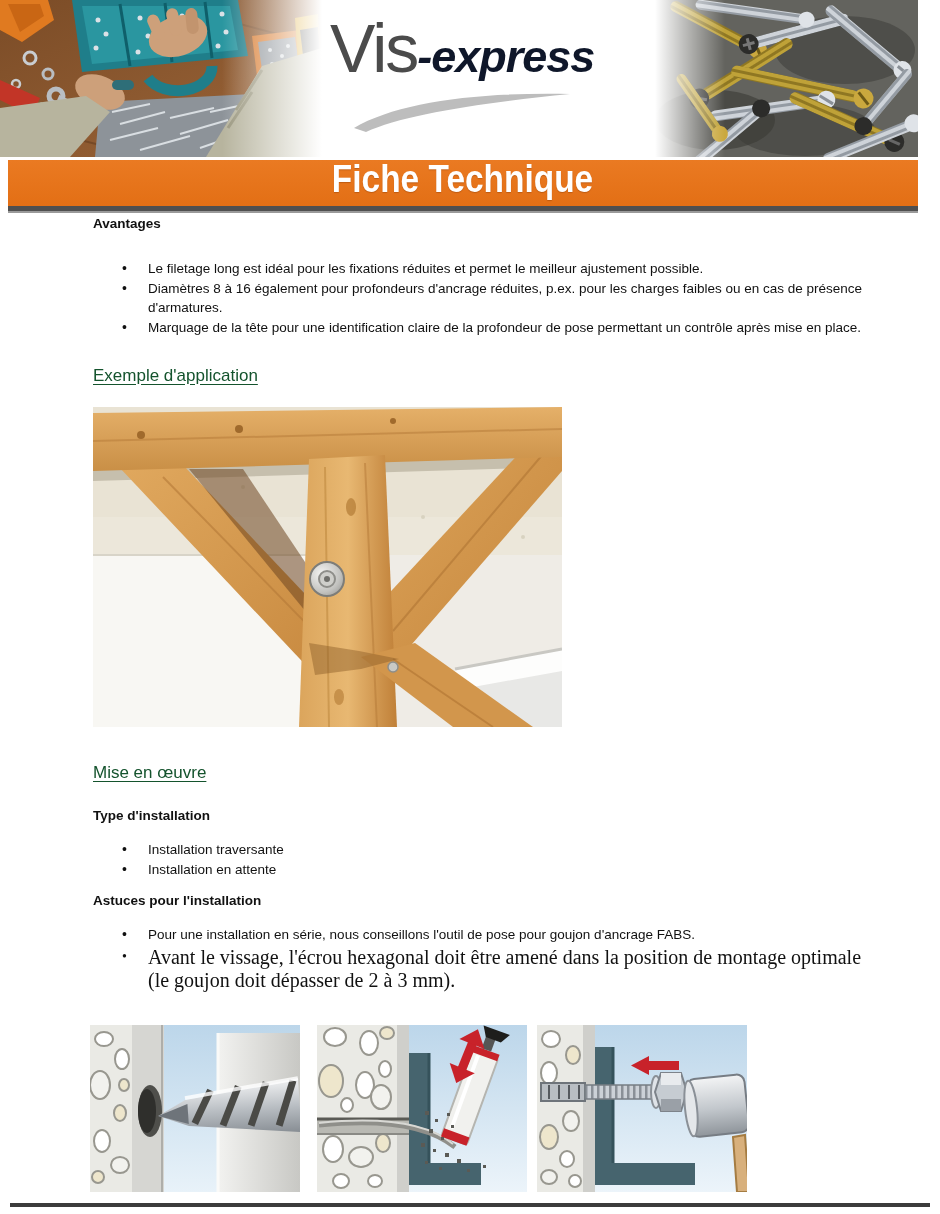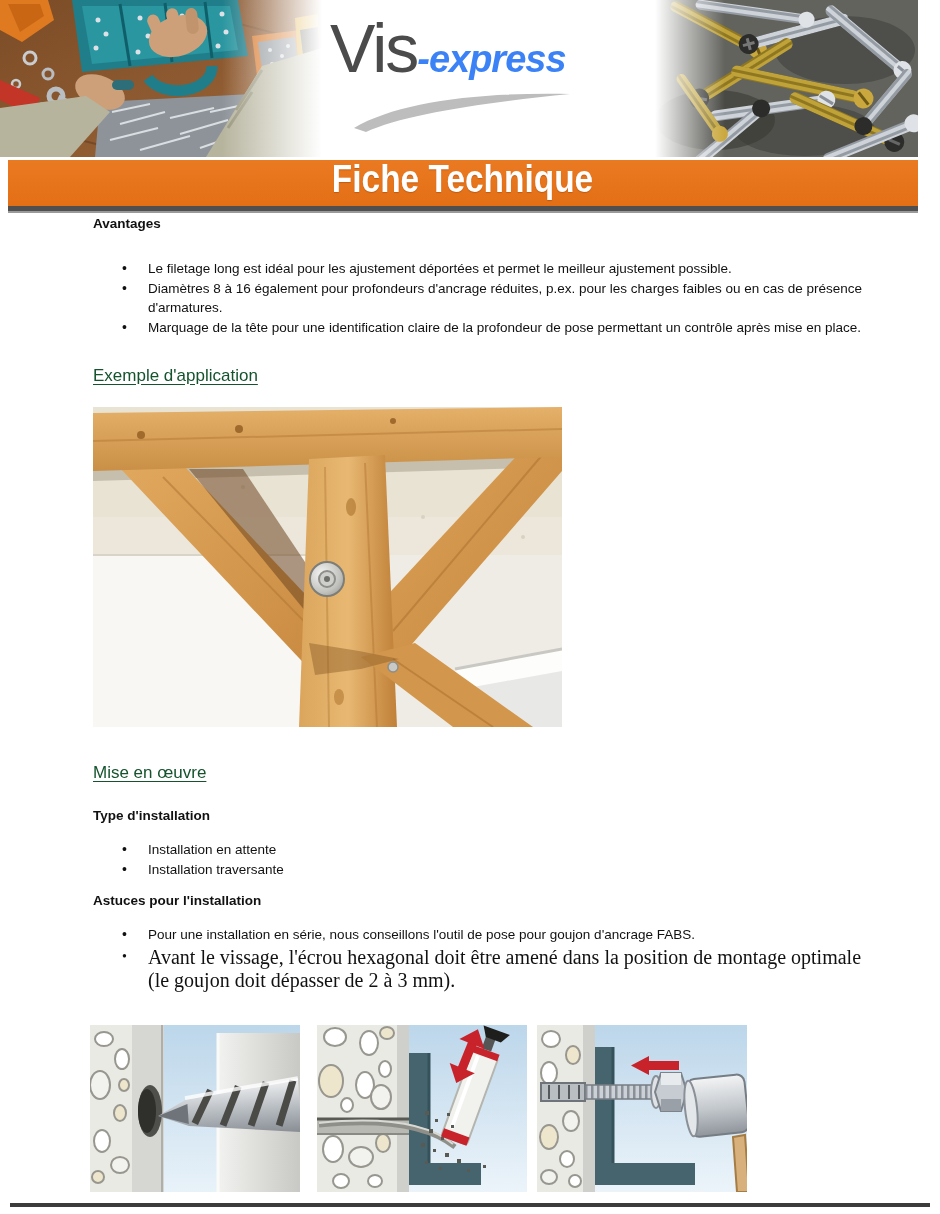--- a/index.html
+++ b/index.html
@@ -13,21 +13,21 @@
   .photo-left  { position:absolute; left:0;   top:0; width:322px; height:157px; }
   .photo-right { position:absolute; left:655px; top:0; width:263px; height:157px; }
   .photo-left svg, .photo-right svg { display:block; width:100%; height:100%; }
   .logo { position:absolute; left:330px; top:14px; width:300px; height:118px; text-align:left; }
   .logo-line { white-space:nowrap; }
   .logo-vis {
     font-size:68px; font-weight:normal; color:#4b4b4b; letter-spacing:-2px;
     display:inline-block; line-height:1;
   }
   .logo-express {
-    font-size:38px; font-weight:bold; font-style:italic; color:#3b82f6;
+    font-size:45px; font-weight:bold; font-style:italic; color:#0f172a;
     display:inline-block; line-height:1; vertical-align:baseline; letter-spacing:-1px;
   }
   .logo-swoosh { position:absolute; left:18px; top:76px; width:230px; height:42px; }
   
   .banner {
     position:absolute; left:8px; top:160px; width:910px; height:46px;
     background:linear-gradient(#ea7a22,#e36f15); display:flex; justify-content:center;
   }
   .banner-title {
     color:#ffffff; font-size:38px; font-weight:bold; letter-spacing:0px; line-height:1;
@@ -248,21 +248,21 @@
     </div>
   </div>
 
   <div class="banner">
     <span class="banner-title">Fiche Technique</span>
   </div>
   <div class="banner-underline"></div>
 
   <div class="h-bold" style="top:216px;">Avantages</div>
   <ul class="blist" style="top:259px;">
-    <li>Le filetage long est idéal pour les ajustement déportées et permet le meilleur ajustement possible.</li>
+    <li>Le filetage long est idéal pour les fixations réduites et permet le meilleur ajustement possible.</li>
     <li>Diamètres 8 à 16 également pour profondeurs d'ancrage réduites, p.ex. pour les charges faibles ou en cas de présence d'armatures.</li>
     <li>Marquage de la tête pour une identification claire de la profondeur de pose permettant un contrôle après mise en place.</li>
   </ul>
 
   <div class="h-under" style="top:366px;">Exemple d'application</div>
 
   <div class="wood-photo">
     <svg viewBox="0 0 469 320" preserveAspectRatio="none" aria-hidden="true">
       <defs>
         <linearGradient id="wd_beam" x1="0" y1="0" x2="0" y2="1">
@@ -335,22 +335,22 @@
       <circle cx="234" cy="172" r="3" fill="#6f6f6b"></circle>
 
       <circle cx="300" cy="260" r="5" fill="#c9c9c5" stroke="#8e8e8a" stroke-width="1.5"></circle>
     </svg>
   </div>
 
   <div class="h-under" style="top:763px;">Mise en œuvre</div>
 
   <div class="h-bold" style="top:808px;">Type d'installation</div>
   <ul class="blist" style="top:840px;">
+    <li>Installation traversante</li>
     <li>Installation en attente</li>
-    <li>Installation traversante</li>
   </ul>
 
   <div class="h-bold" style="top:893px;">Astuces pour l'installation</div>
   <ul class="blist" style="top:925px;">
     <li>Pour une installation en série, nous conseillons l'outil de pose pour goujon d'ancrage FABS.</li>
     <li class="serif">Avant le vissage, l'écrou hexagonal doit être amené dans la position de montage optimale (le goujon doit dépasser de 2 à 3 mm).</li>
   </ul>
 
   <div class="steps">
 

